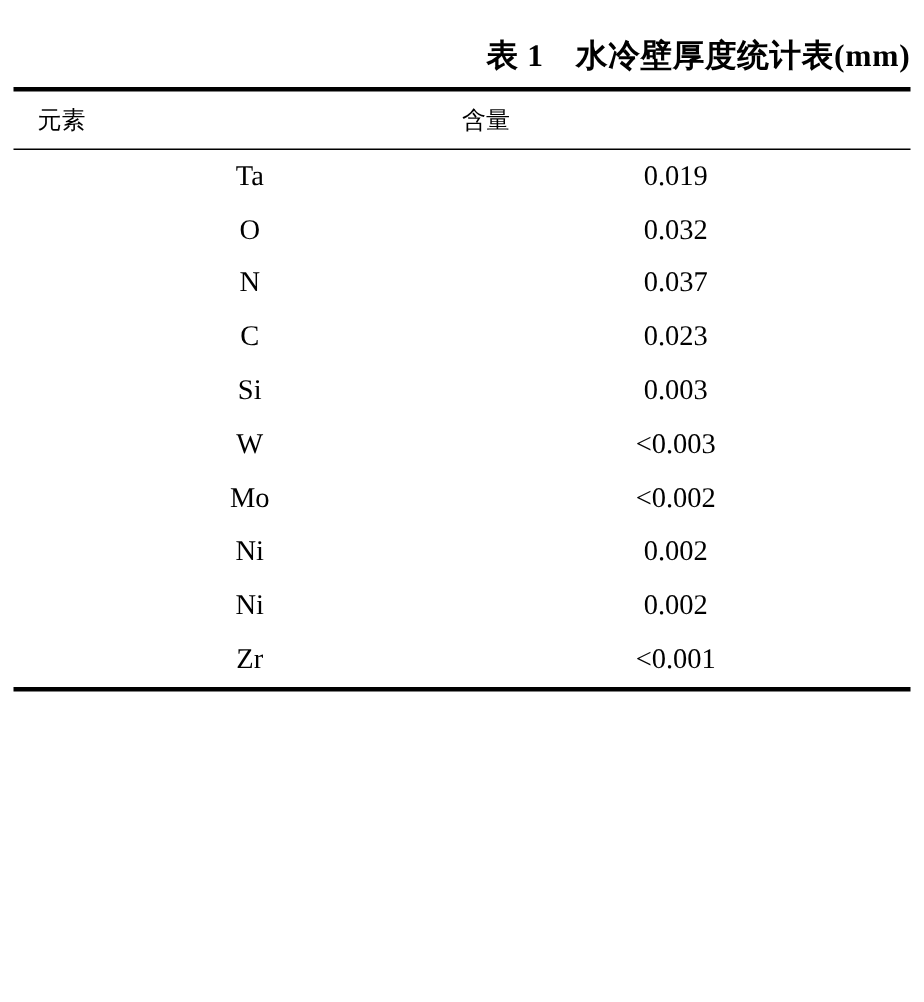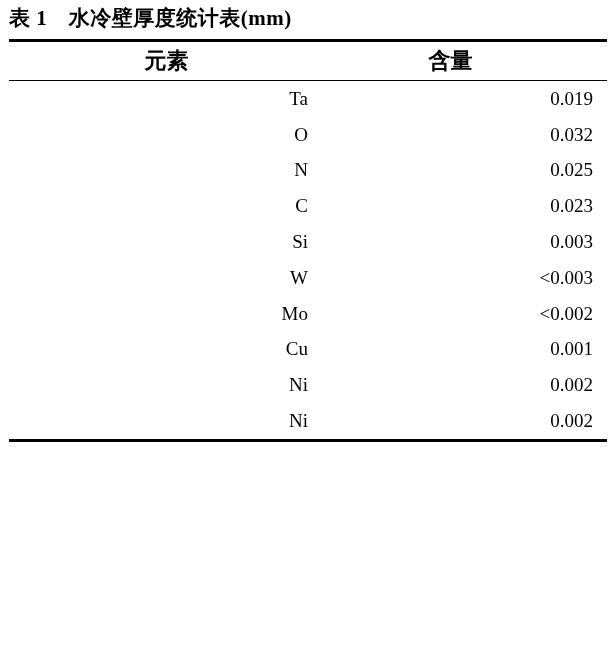--- a/index.html
+++ b/index.html
@@ -12,53 +12,53 @@
     width: 616px;
     height: 668px;
     background: #ffffff;
     font-family: "Liberation Serif", "DejaVu Serif", serif;
     color: #000000;
     overflow: hidden;
   }
   .title {
     width: 598px;
     margin: 0 auto;
-    padding-top: 4px;
+    padding-top: 23px;
     height: 35px;
-    text-align: left;
+    text-align: right;
     font-size: 21px;
     font-weight: bold;
     letter-spacing: 0.5px;
     white-space: pre;
   }
   table.stat-table {
     width: 598px;
     margin: 0 auto;
     border-collapse: collapse;
     table-layout: fixed;
     border-top: 3px solid #000000;
     border-bottom: 3px solid #000000;
   }
   table.stat-table col.c1 { width: 50%; }
   table.stat-table col.c2 { width: 50%; }
   table.stat-table thead th {
     height: 38px;
-    font-weight: bold;
-    font-size: 22px;
-    text-align: center;
+    font-weight: normal;
+    font-size: 16px;
+    text-align: left;
     vertical-align: middle;
     border-bottom: 1.5px solid #000000;
     padding: 0;
   }
   table.stat-table thead th.col-element { padding-left: 16px; }
   table.stat-table thead th.col-content { padding-right: 14px; }
   table.stat-table tbody td {
     height: 35.8px;
     font-size: 19px;
-    text-align: right;
+    text-align: center;
     vertical-align: middle;
     padding: 0;
   }
   table.stat-table tbody td.element-cell { padding-left: 16px; }
   table.stat-table tbody td.value-cell { padding-right: 14px; }
 </style>
 </head>
 <body>
 
 <div class="page">
@@ -81,21 +81,21 @@
     <td class="value-cell">0.019</td>
   </tr>
 
   <tr>
     <td class="element-cell">O</td>
     <td class="value-cell">0.032</td>
   </tr>
 
   <tr>
     <td class="element-cell">N</td>
-    <td class="value-cell">0.025</td>
+    <td class="value-cell">0.037</td>
   </tr>
 
   <tr>
     <td class="element-cell">C</td>
     <td class="value-cell">0.023</td>
   </tr>
 
   <tr>
     <td class="element-cell">Si</td>
     <td class="value-cell">0.003</td>
@@ -105,34 +105,34 @@
   <tr>
     <td class="element-cell">W</td>
     <td class="value-cell">&lt;0.003</td>
   </tr>
 
   <tr>
     <td class="element-cell">Mo</td>
     <td class="value-cell">&lt;0.002</td>
   </tr>
 
-  <tr>
-    <td class="element-cell">Cu</td>
-    <td class="value-cell">0.001</td>
-  </tr>
 
   <tr>
     <td class="element-cell">Ni</td>
     <td class="value-cell">0.002</td>
   </tr>
 
 
   <tr>
     <td class="element-cell">Ni</td>
     <td class="value-cell">0.002</td>
   </tr>
 
+  <tr>
+    <td class="element-cell">Zr</td>
+    <td class="value-cell">&lt;0.001</td>
+  </tr>
 
 
 
 </tbody>
   </table>
 </div>
 
 </body></html>

